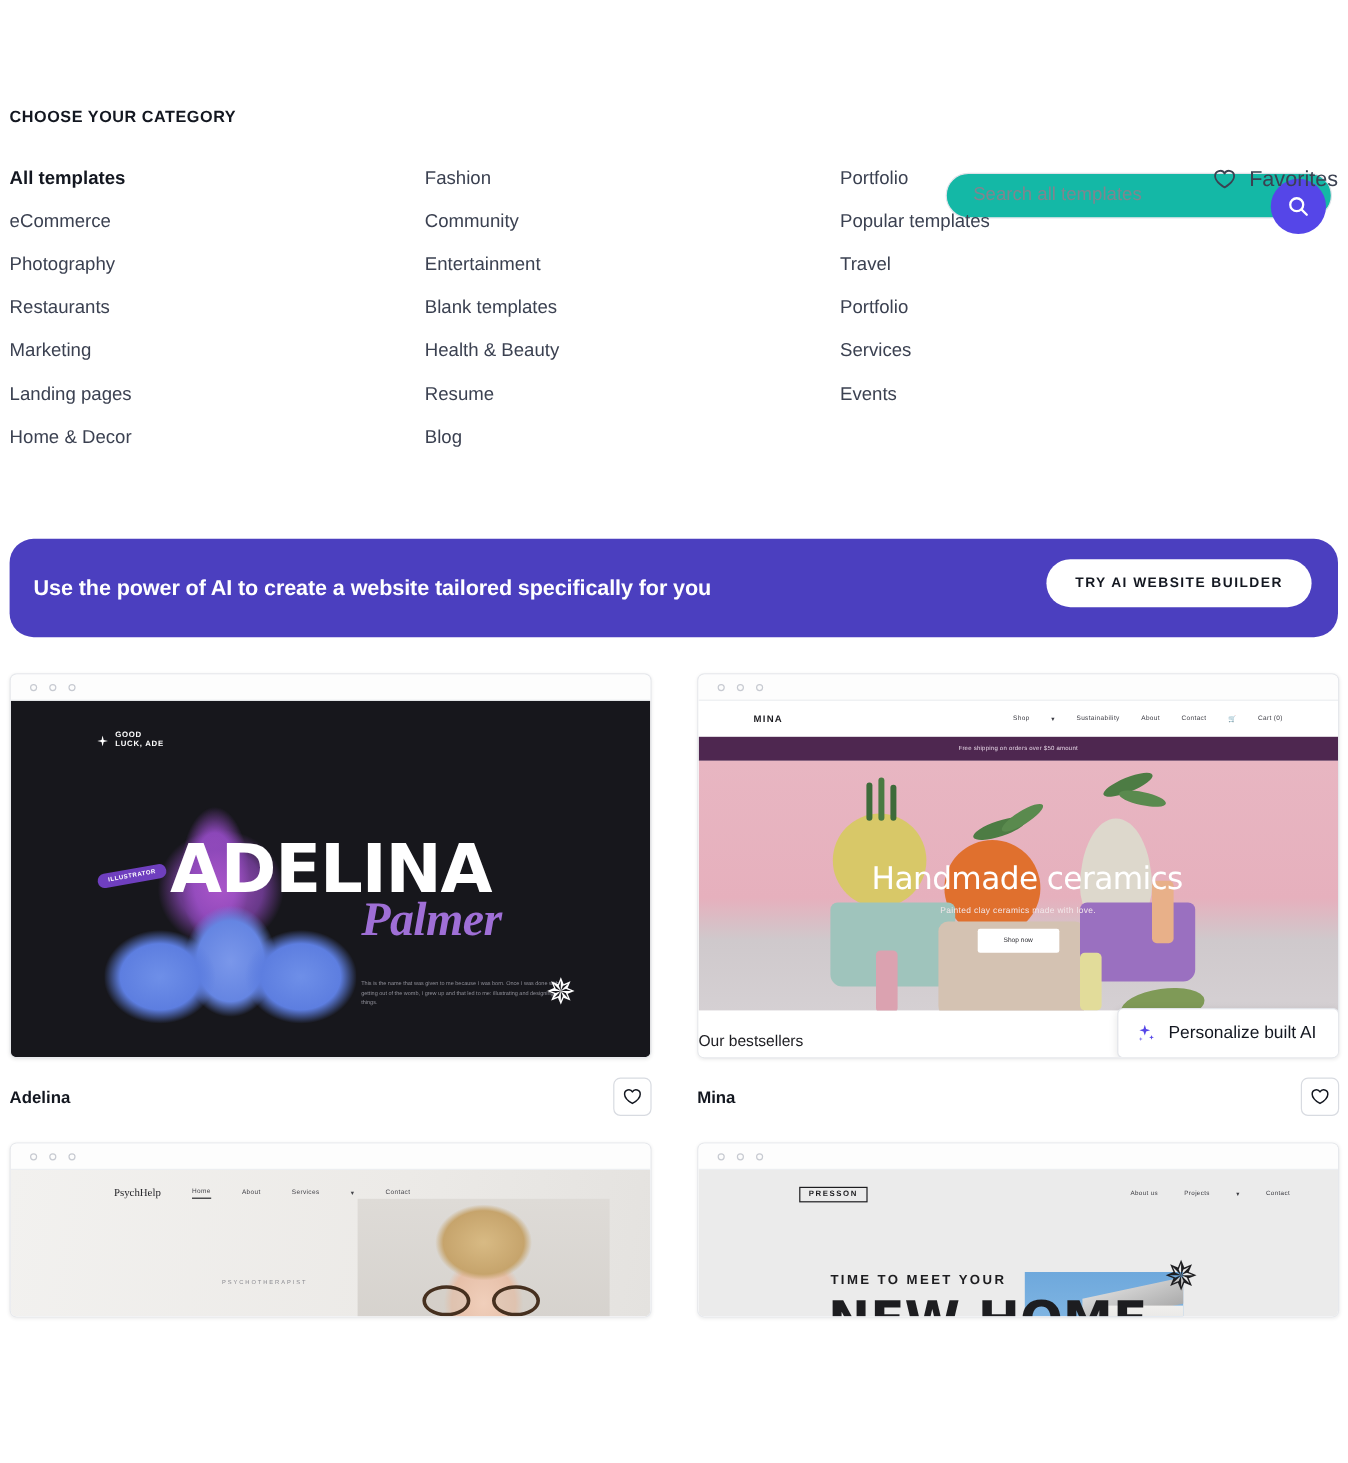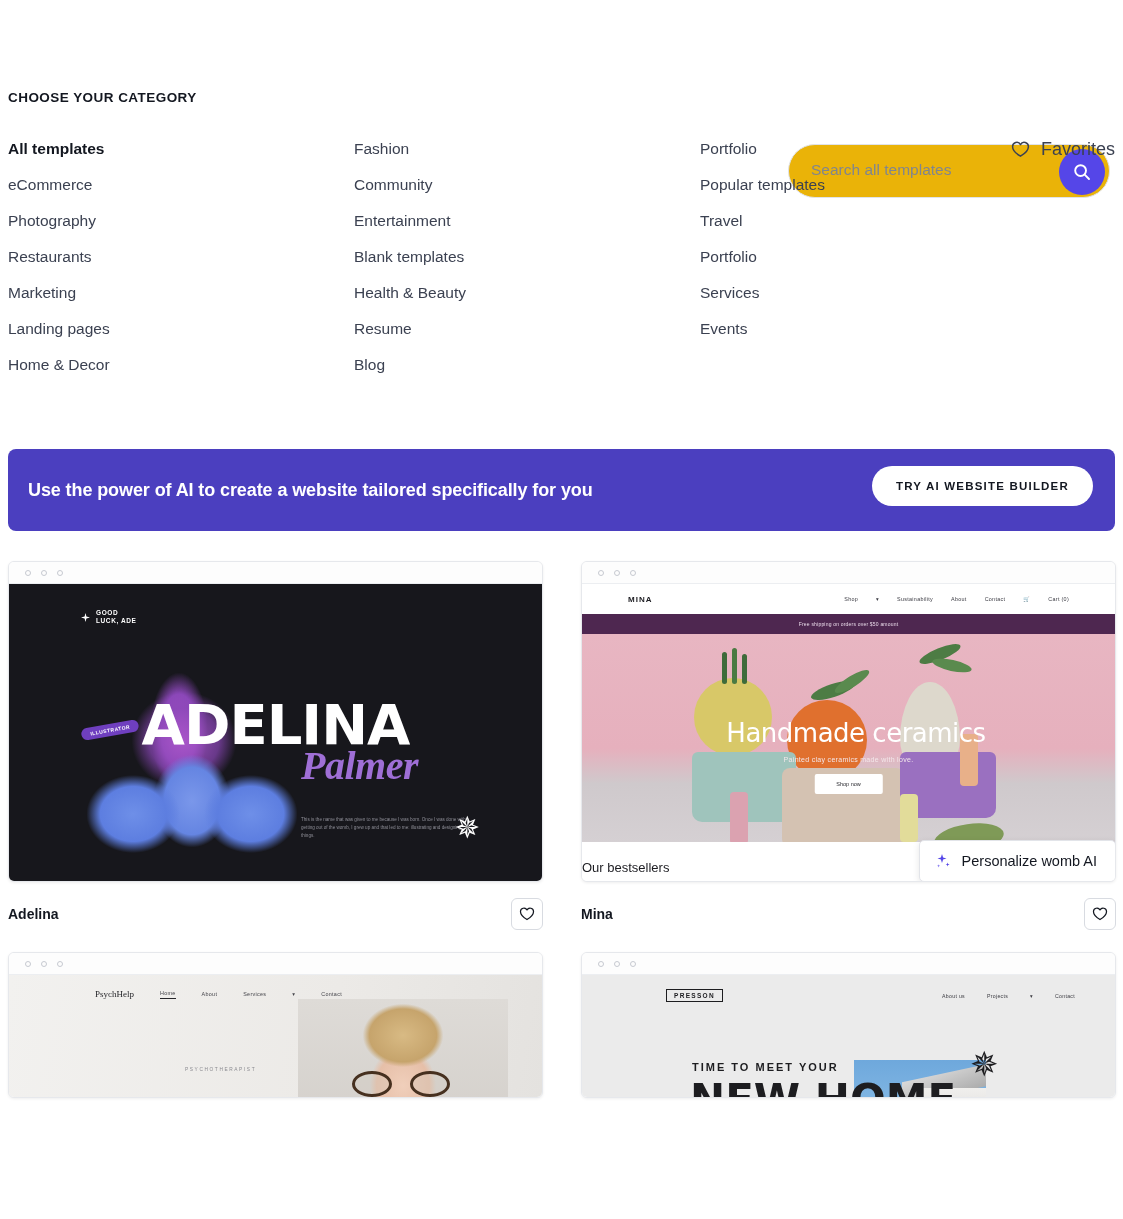--- a/index.html
+++ b/index.html
@@ -22,23 +22,23 @@
   .hero-sub {
     margin-top: 16px; font-size: 15.5px; line-height: 24px;
     color: #3b4151; max-width: 620px; font-weight: 400;
   }
 
   .search-wrap {
     position: absolute; top: 54px; left: 788px;
     width: 322px; height: 54px;
   }
   .search-box {
-    position: relative; width: 322px; height: 54px;
+    position: relative; width: 322px; height: 38px;
     border: 1px solid #e0e3e9; border-radius: 27px;
-    background: #eab308; display: flex; 
+    background: #14b8a6; display: flex; align-items: center;
   }
   .search-input {
     border: none; outline: none; background: transparent;
     font-family: "Liberation Sans", sans-serif;
     font-size: 15.5px; color: #4a4f5c;
     padding-left: 22px; width: 250px; height: 50px;
   }
   .search-input::placeholder { color: #80858f; }
   .search-btn {
     position: absolute; right: 4px; top: 4px;
@@ -67,21 +67,21 @@
 
   .favorites {
     position: absolute; top: 0; right: 0;
     display: flex; align-items: center; gap: 11px;
     height: 36px; cursor: pointer;
   }
   .favorites-label { font-size: 18px; color: #3b4151; }
 
   
   .ai-banner {
-    margin-top: 66px; height: 82px; border-radius: 8px;
+    margin-top: 66px; height: 82px; border-radius: 20px;
     background: #4b3fbf; position: relative;
     display: flex; align-items: center;
   }
   .ai-banner-text {
     margin-left: 20px; color: #ffffff;
     font-size: 18px; font-weight: 700; letter-spacing: -0.1px;
   }
   .ai-banner-btn {
     position: absolute; right: 22px; top: 17px;
     height: 40px; padding: 0 24px; border-radius: 20px;
@@ -437,21 +437,21 @@
               <div class="mina-h2">Painted clay ceramics made with love.</div>
               <div class="mina-cta">Shop now</div>
             </div>
             <div class="mina-best">Our bestsellers</div>
             <div class="ai-chip">
               <svg width="18" height="18" viewBox="0 0 18 18">
                 <path d="M8 2l1.1 3.4L12.5 6.5 9.1 7.6 8 11 6.9 7.6 3.5 6.5 6.9 5.4z" fill="#5546e8"></path>
                 <path d="M13.6 10.4l.5 1.5 1.5.5-1.5.5-.5 1.5-.5-1.5-1.5-.5 1.5-.5z" fill="#5546e8"></path>
                 <path d="M4.6 12.2l.4 1.2 1.2.4-1.2.4-.4 1.2-.4-1.2-1.2-.4 1.2-.4z" fill="#7a6ef0"></path>
               </svg>
-              <span class="ai-chip-label">Personalize womb AI</span>
+              <span class="ai-chip-label">Personalize built AI</span>
             </div>
           </div>
         </div>
       </div>
       <div class="tpl-foot">
         <span class="tpl-name">Mina</span>
         <button class="fav-btn">
           <svg width="16" height="14" viewBox="0 0 19 17" fill="none">
             <path d="M9.5 15.2S1.6 10.6 1.6 5.8A4.2 4.2 0 0 1 9.5 3.6 4.2 4.2 0 0 1 17.4 5.8c0 4.8-7.9 9.4-7.9 9.4z" stroke="#131720" stroke-width="1.5" stroke-linejoin="round"></path>
           </svg>

